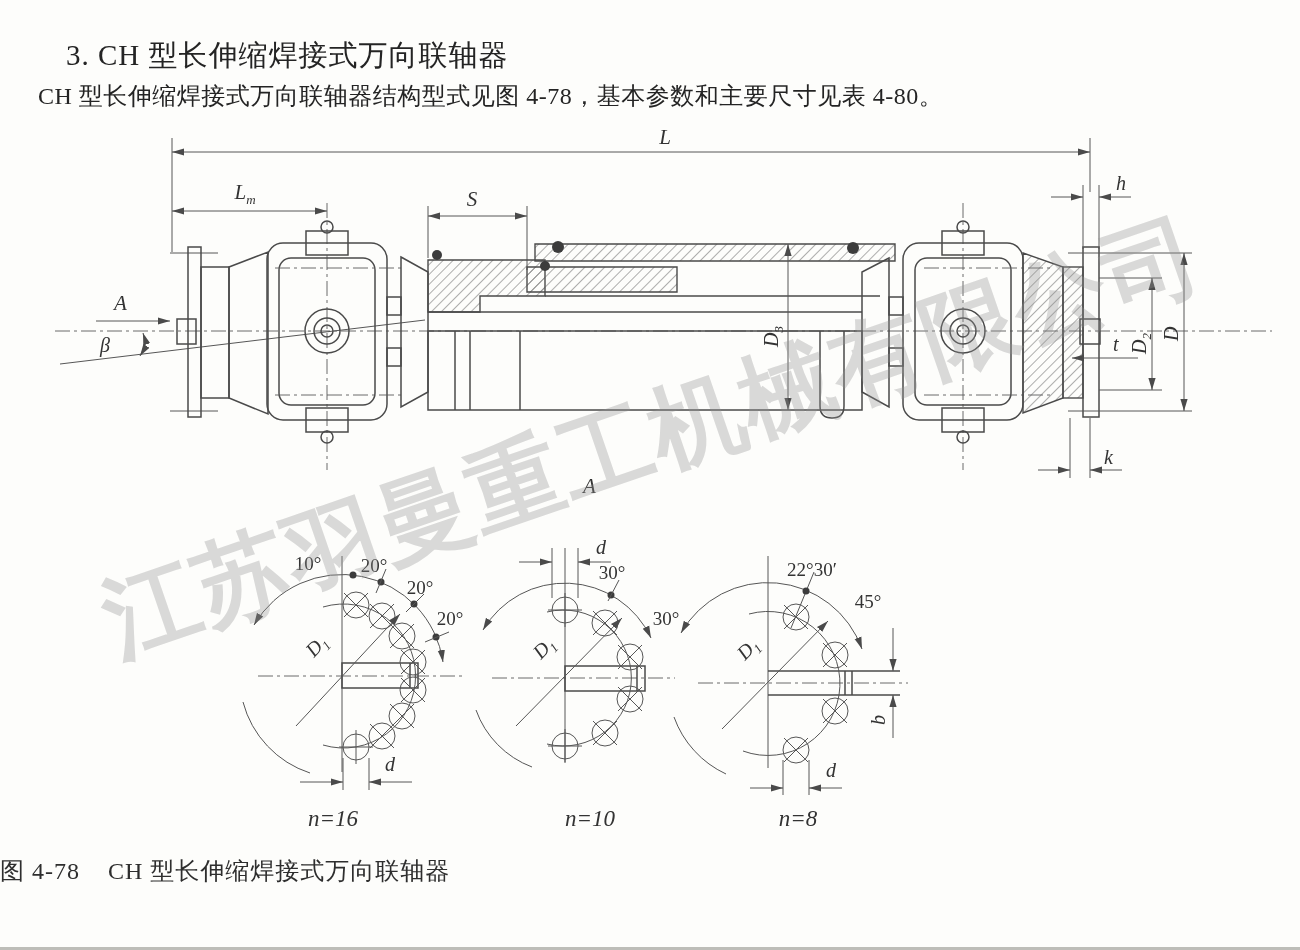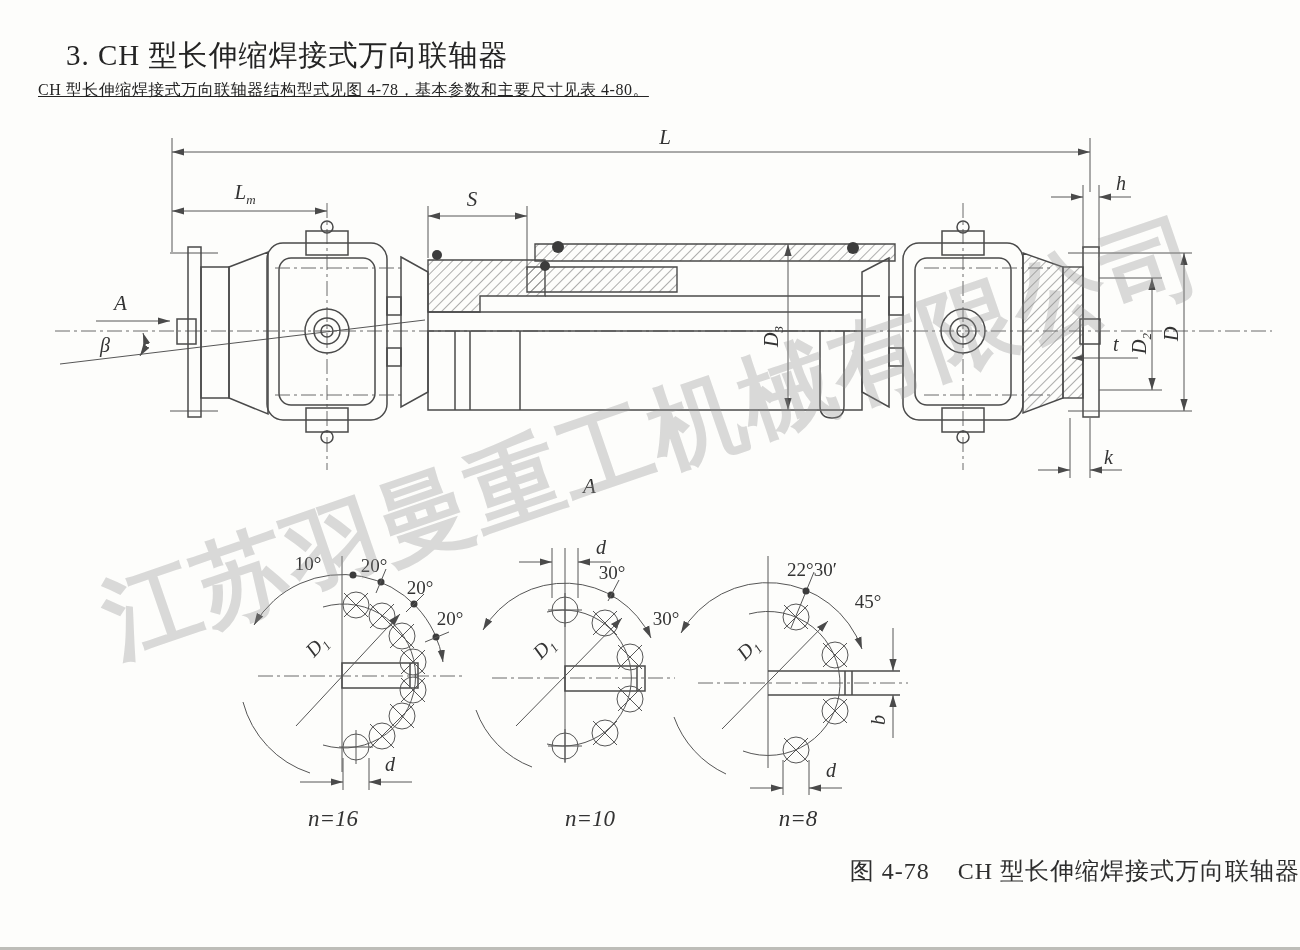--- a/index.html
+++ b/index.html
@@ -6,24 +6,24 @@
   body{
     width:1300px;height:950px;position:relative;overflow:hidden;
     background:#fdfdfb;
     font-family:"Liberation Serif", serif;
     color:#242424;
   }
   .heading{
     position:absolute;left:66px;top:36px;font-size:29px;letter-spacing:1px;white-space:nowrap;
   }
   .bodytext{
-    position:absolute;left:38px;top:80px;font-size:16px;letter-spacing:0.5px;white-space:nowrap;text-decoration:underline;
+    position:absolute;left:38px;top:80px;font-size:24px;letter-spacing:0.5px;white-space:nowrap;
   }
   .caption{
-    position:absolute;left:0;top:855px;width:1300px;text-align:right;font-size:24px;letter-spacing:1px;
+    position:absolute;left:0;top:855px;width:1300px;text-align:left;font-size:24px;letter-spacing:1px;
     color:#2e2e2e;
   }
   .caption .gap{display:inline-block;width:28px;}
   .watermark{
     position:absolute;left:92px;top:580px;
     font-family:"Liberation Sans", sans-serif;
     font-weight:bold;font-size:94px;line-height:1;white-space:nowrap;
     color:rgba(145,145,145,0.33);
     transform:rotate(-19deg);transform-origin:0 0;
     letter-spacing:2px;

